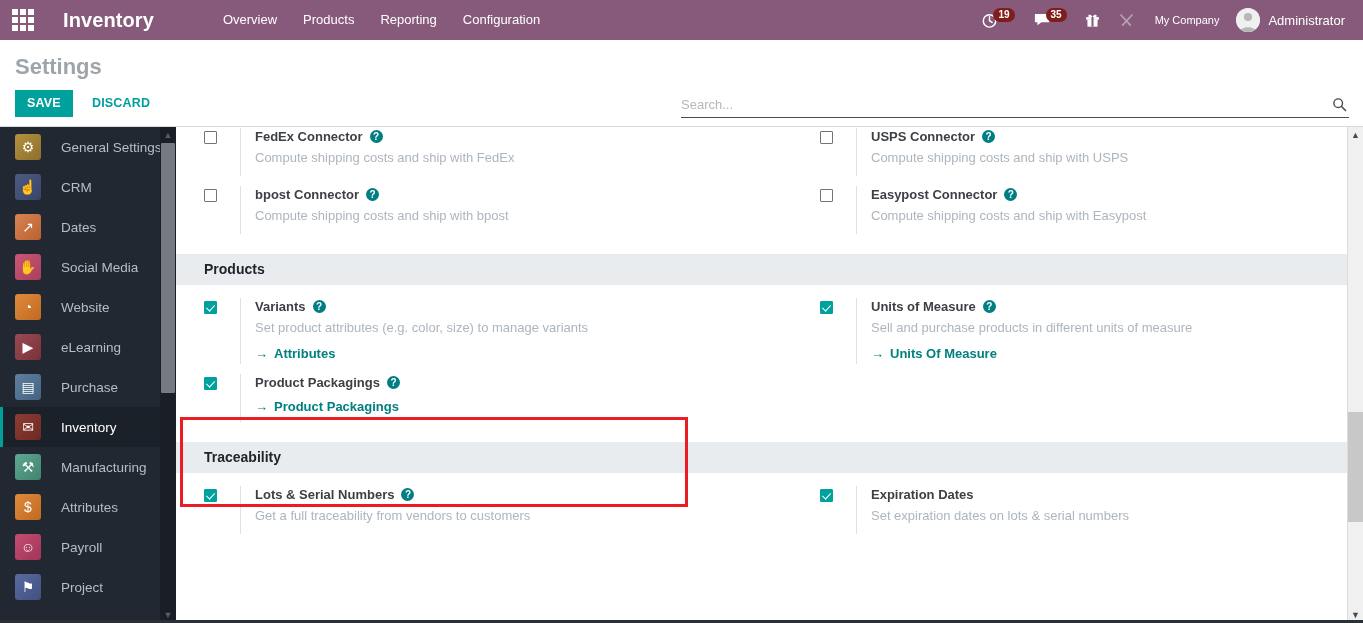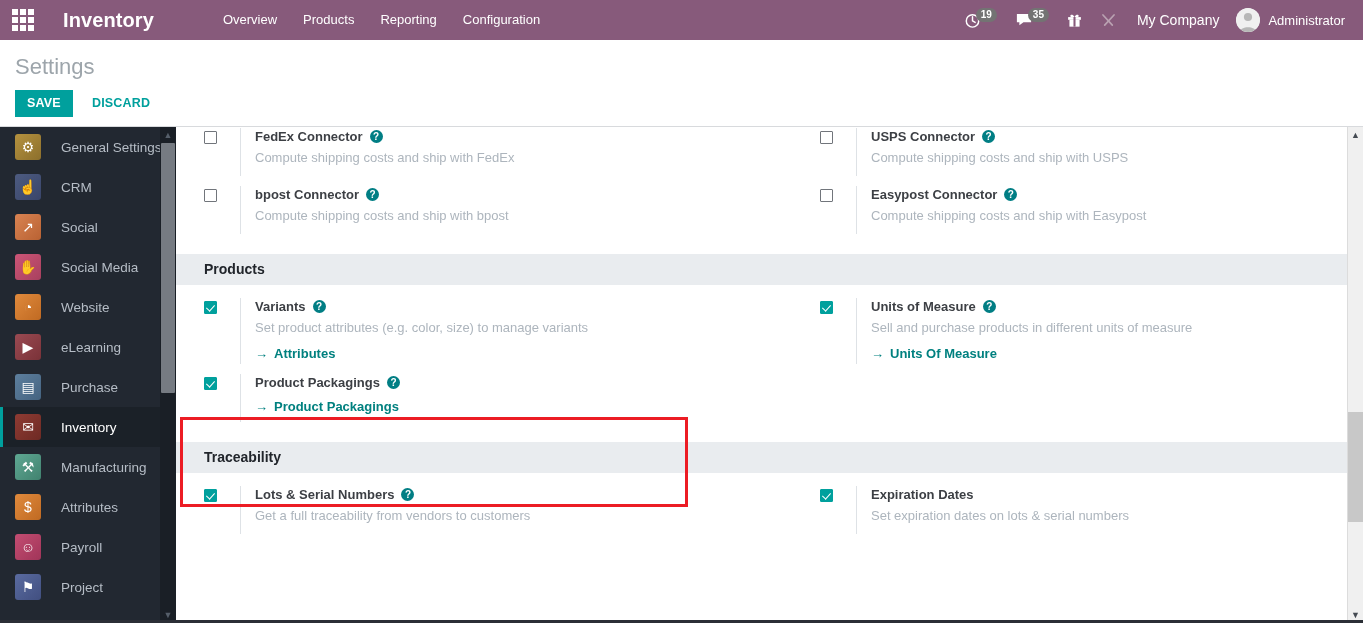--- a/index.html
+++ b/index.html
@@ -61,34 +61,34 @@
     padding-right: 8px;
   }
   .systray-item {
     display: flex; align-items: center;
     height: 40px;
     padding: 0 9px;
     cursor: pointer;
     position: relative;
   }
   .badge {
-    background: #737373;
+    background: #7f1d1d;
     color: #ffffff;
     font-size: 10px;
     font-weight: bold;
     border-radius: 9px;
     padding: 1px 5px 2px 5px;
     margin-left: -5px;
     line-height: 11px;
     position: relative;
     top: -5px;
   }
   .sys-ico { display:inline-block; line-height: 0; }
   .company-name {
-    font-size: 14px; color: #ffffff;
+    font-size: 11px; color: #ffffff;
     padding: 0 11px; line-height: 40px; cursor: pointer;
     white-space: nowrap;
   }
   .user-menu {
     display: flex; align-items: center;
     padding: 0 10px 0 6px; height: 48px; cursor: pointer;
   }
   .avatar {
     width: 24px; height: 24px; border-radius: 50%;
     background: #eeeeee;
@@ -101,21 +101,21 @@
   
   .control-panel {
     position: absolute; top: 40px; left: 0;
     width: 1363px; height: 87px;
     background: #ffffff;
     border-bottom: 1px solid #d8dadd;
     z-index: 30;
   }
   .breadcrumb {
     position: absolute; left: 15px; top: 14px;
-    font-size: 22px; color: #9da5ab; font-weight: normal;
+    font-size: 22px; color: #9da5ab; font-weight: bold;
   }
   .cp-buttons { position: absolute; left: 15px; top: 50px; display: flex; align-items: center; }
   .btn-save {
     background: #00A09D; color: #ffffff;
     border: 1px solid #00A09D;
     font-size: 12.5px; font-weight: bold;
     padding: 5px 11px 6px 11px;
     border-radius: 0px;
     cursor: pointer;
     letter-spacing: .2px;
@@ -416,35 +416,46 @@
     </div>
   </div>
 </div>
 
 <div class="control-panel">
   <div class="breadcrumb">Settings</div>
   <div class="cp-buttons">
     <button class="btn-save">SAVE</button>
     <button class="btn-discard">DISCARD</button>
   </div>
+  <div class="searchview">
+    <input type="text" placeholder="Search..." style="">
+    <button class="search-btn">
+      <span>
+        <svg width="15" height="15" viewBox="0 0 16 16">
+          <circle cx="6.6" cy="6.6" r="4.6" fill="none" stroke="#4c4c4c" stroke-width="1.5"></circle>
+          <path d="M10.1 10.1 L14.4 14.4" stroke="#4c4c4c" stroke-width="1.7" stroke-linecap="round"></path>
+        </svg>
+      </span>
+    </button>
+  </div>
 </div>
 
 <aside class="sidebar">
   <div class="sb-inner" id="sb-list">
       <div class="sb-item">
         <span class="sb-icon" style="background: linear-gradient(135deg, rgb(181, 146, 63), rgb(140, 111, 44));">⚙</span>
         <span class="sb-label">General Settings</span>
       </div>
       <div class="sb-item">
         <span class="sb-icon" style="background: linear-gradient(135deg, rgb(77, 91, 128), rgb(57, 69, 106));">☝</span>
         <span class="sb-label">CRM</span>
       </div>
       <div class="sb-item">
         <span class="sb-icon" style="background: linear-gradient(135deg, rgb(217, 131, 82), rgb(185, 98, 51));">↗</span>
-        <span class="sb-label">Social</span>
+        <span class="sb-label">Dates</span>
       </div>
       <div class="sb-item">
         <span class="sb-icon" style="background: linear-gradient(135deg, rgb(204, 85, 119), rgb(168, 64, 94));">✋</span>
         <span class="sb-label">Social Media</span>
       </div>
       <div class="sb-item">
         <span class="sb-icon" style="background: linear-gradient(135deg, rgb(224, 138, 60), rgb(192, 106, 34));">◔</span>
         <span class="sb-label">Website</span>
       </div>
       <div class="sb-item">

